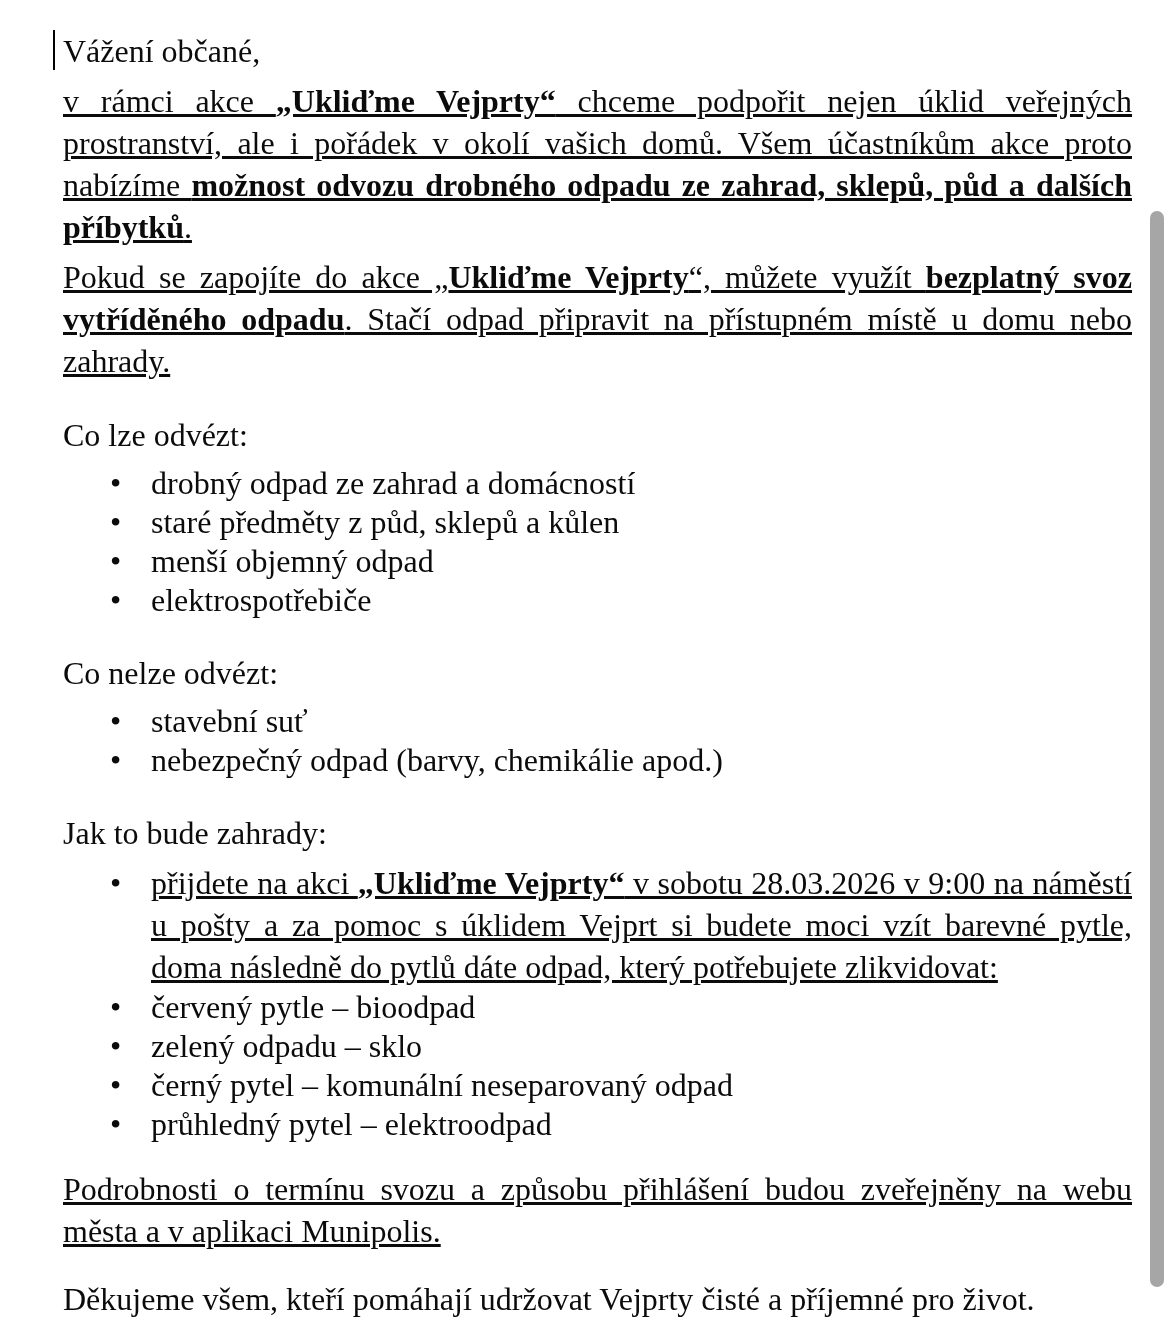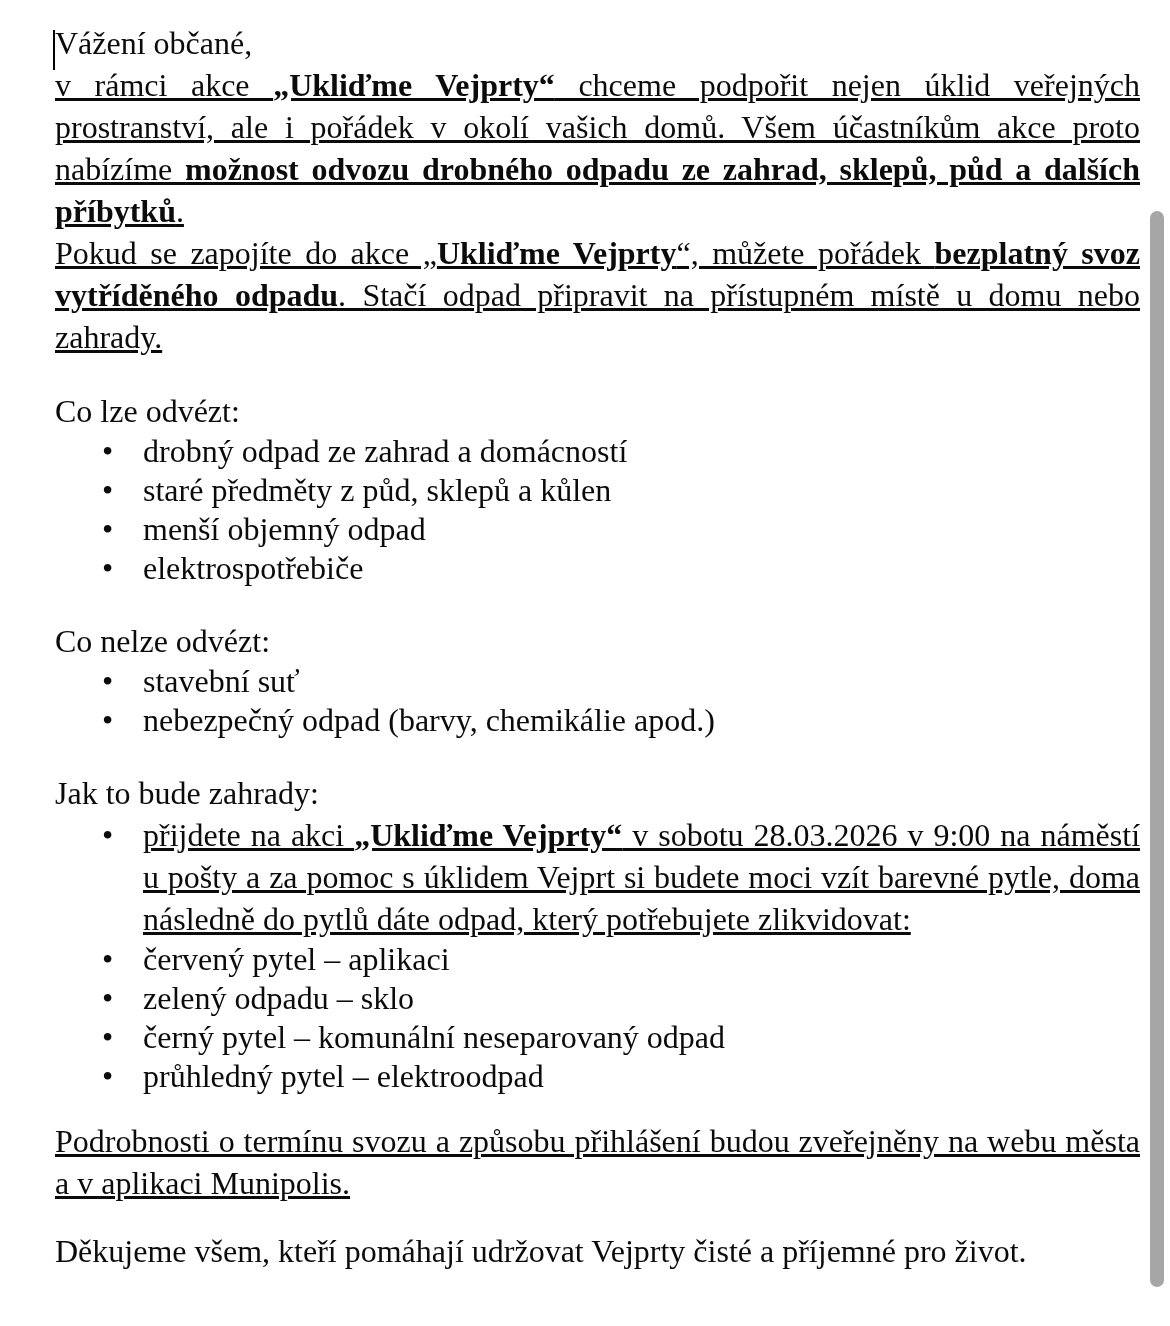--- a/index.html
+++ b/index.html
@@ -23,21 +23,21 @@
     background: var(--page-bg);
   }
   .doc {
     position: absolute;
     left: 55px;
     top: 22px;
     width: 1085px;
     font-size: 32px;
     line-height: 42px;
   }
-  .doc p, .doc h2, .doc ul { margin: 0; padding: 0; font-size: 32px; font-weight: normal; }
+  .doc p, .doc h2, .doc ul { margin: 8px; padding: 0; font-size: 32px; font-weight: normal; }
   .just { text-align: justify; text-decoration: underline; }
   .heading { font-weight: bold; margin-top: 32px !important; }
   ul.list { list-style: none; }
   ul.list li {
     position: relative;
     padding-left: 88px;
     line-height: 39px;
   }
   ul.list li.rich { line-height: 42px; }
   ul.list li::before {
@@ -73,40 +73,40 @@
 <div class="page">
 
   <span class="caret"></span>
 
   <div class="doc">
 
     <p class="para">Vážení občané,</p>
 
     <p class="para just"><span>v rámci akce </span><b>„Ukliďme Vejprty“</b><span> chceme podpořit nejen úklid veřejných prostranství, ale i pořádek v okolí vašich domů. Všem účastníkům akce proto nabízíme </span><b>možnost odvozu drobného odpadu ze zahrad, sklepů, půd a dalších příbytků</b><span>.</span></p>
 
-    <p class="para just"><span>Pokud se zapojíte do akce „</span><b>Ukliďme Vejprty</b><span>“, můžete pořádek </span><b>bezplatný svoz vytříděného odpadu</b><span>. Stačí odpad připravit na přístupném místě u domu nebo zahrady.</span></p>
+    <p class="para just"><span>Pokud se zapojíte do akce „</span><b>Ukliďme Vejprty</b><span>“, můžete využít </span><b>bezplatný svoz vytříděného odpadu</b><span>. Stačí odpad připravit na přístupném místě u domu nebo zahrady.</span></p>
 
     <h2 class="heading">Co lze odvézt:</h2>
     <ul class="list">
       <li class="item">drobný odpad ze zahrad a domácností</li>
       <li class="item">staré předměty z půd, sklepů a kůlen</li>
       <li class="item">menší objemný odpad</li>
       <li class="item">elektrospotřebiče</li>
     </ul>
 
     <h2 class="heading">Co nelze odvézt:</h2>
     <ul class="list">
       <li class="item">stavební suť</li>
       <li class="item">nebezpečný odpad (barvy, chemikálie apod.)</li>
     </ul>
 
     <h2 class="heading">Jak to bude zahrady:</h2>
     <ul class="list">
       <li class="item rich just"><span>přijdete na akci </span><b>„Ukliďme Vejprty“</b><span> v sobotu 28.03.2026 v 9:00 na náměstí u pošty a za pomoc s úklidem Vejprt si budete moci vzít barevné pytle, doma následně do pytlů dáte odpad, který potřebujete zlikvidovat:</span></li>
-      <li class="item">červený pytel – aplikaci</li>
+      <li class="item">červený pytle – bioodpad</li>
       <li class="item">zelený odpadu – sklo</li>
       <li class="item">černý pytel – komunální neseparovaný odpad</li>
       <li class="item">průhledný pytel – elektroodpad</li>
     </ul>
 
     <p class="para just gap-details">Podrobnosti o termínu svozu a způsobu přihlášení budou zveřejněny na webu města a v aplikaci Munipolis.</p>
 
     <p class="para gap-thanks">Děkujeme všem, kteří pomáhají udržovat Vejprty čisté a příjemné pro život.</p>
 
   </div>

